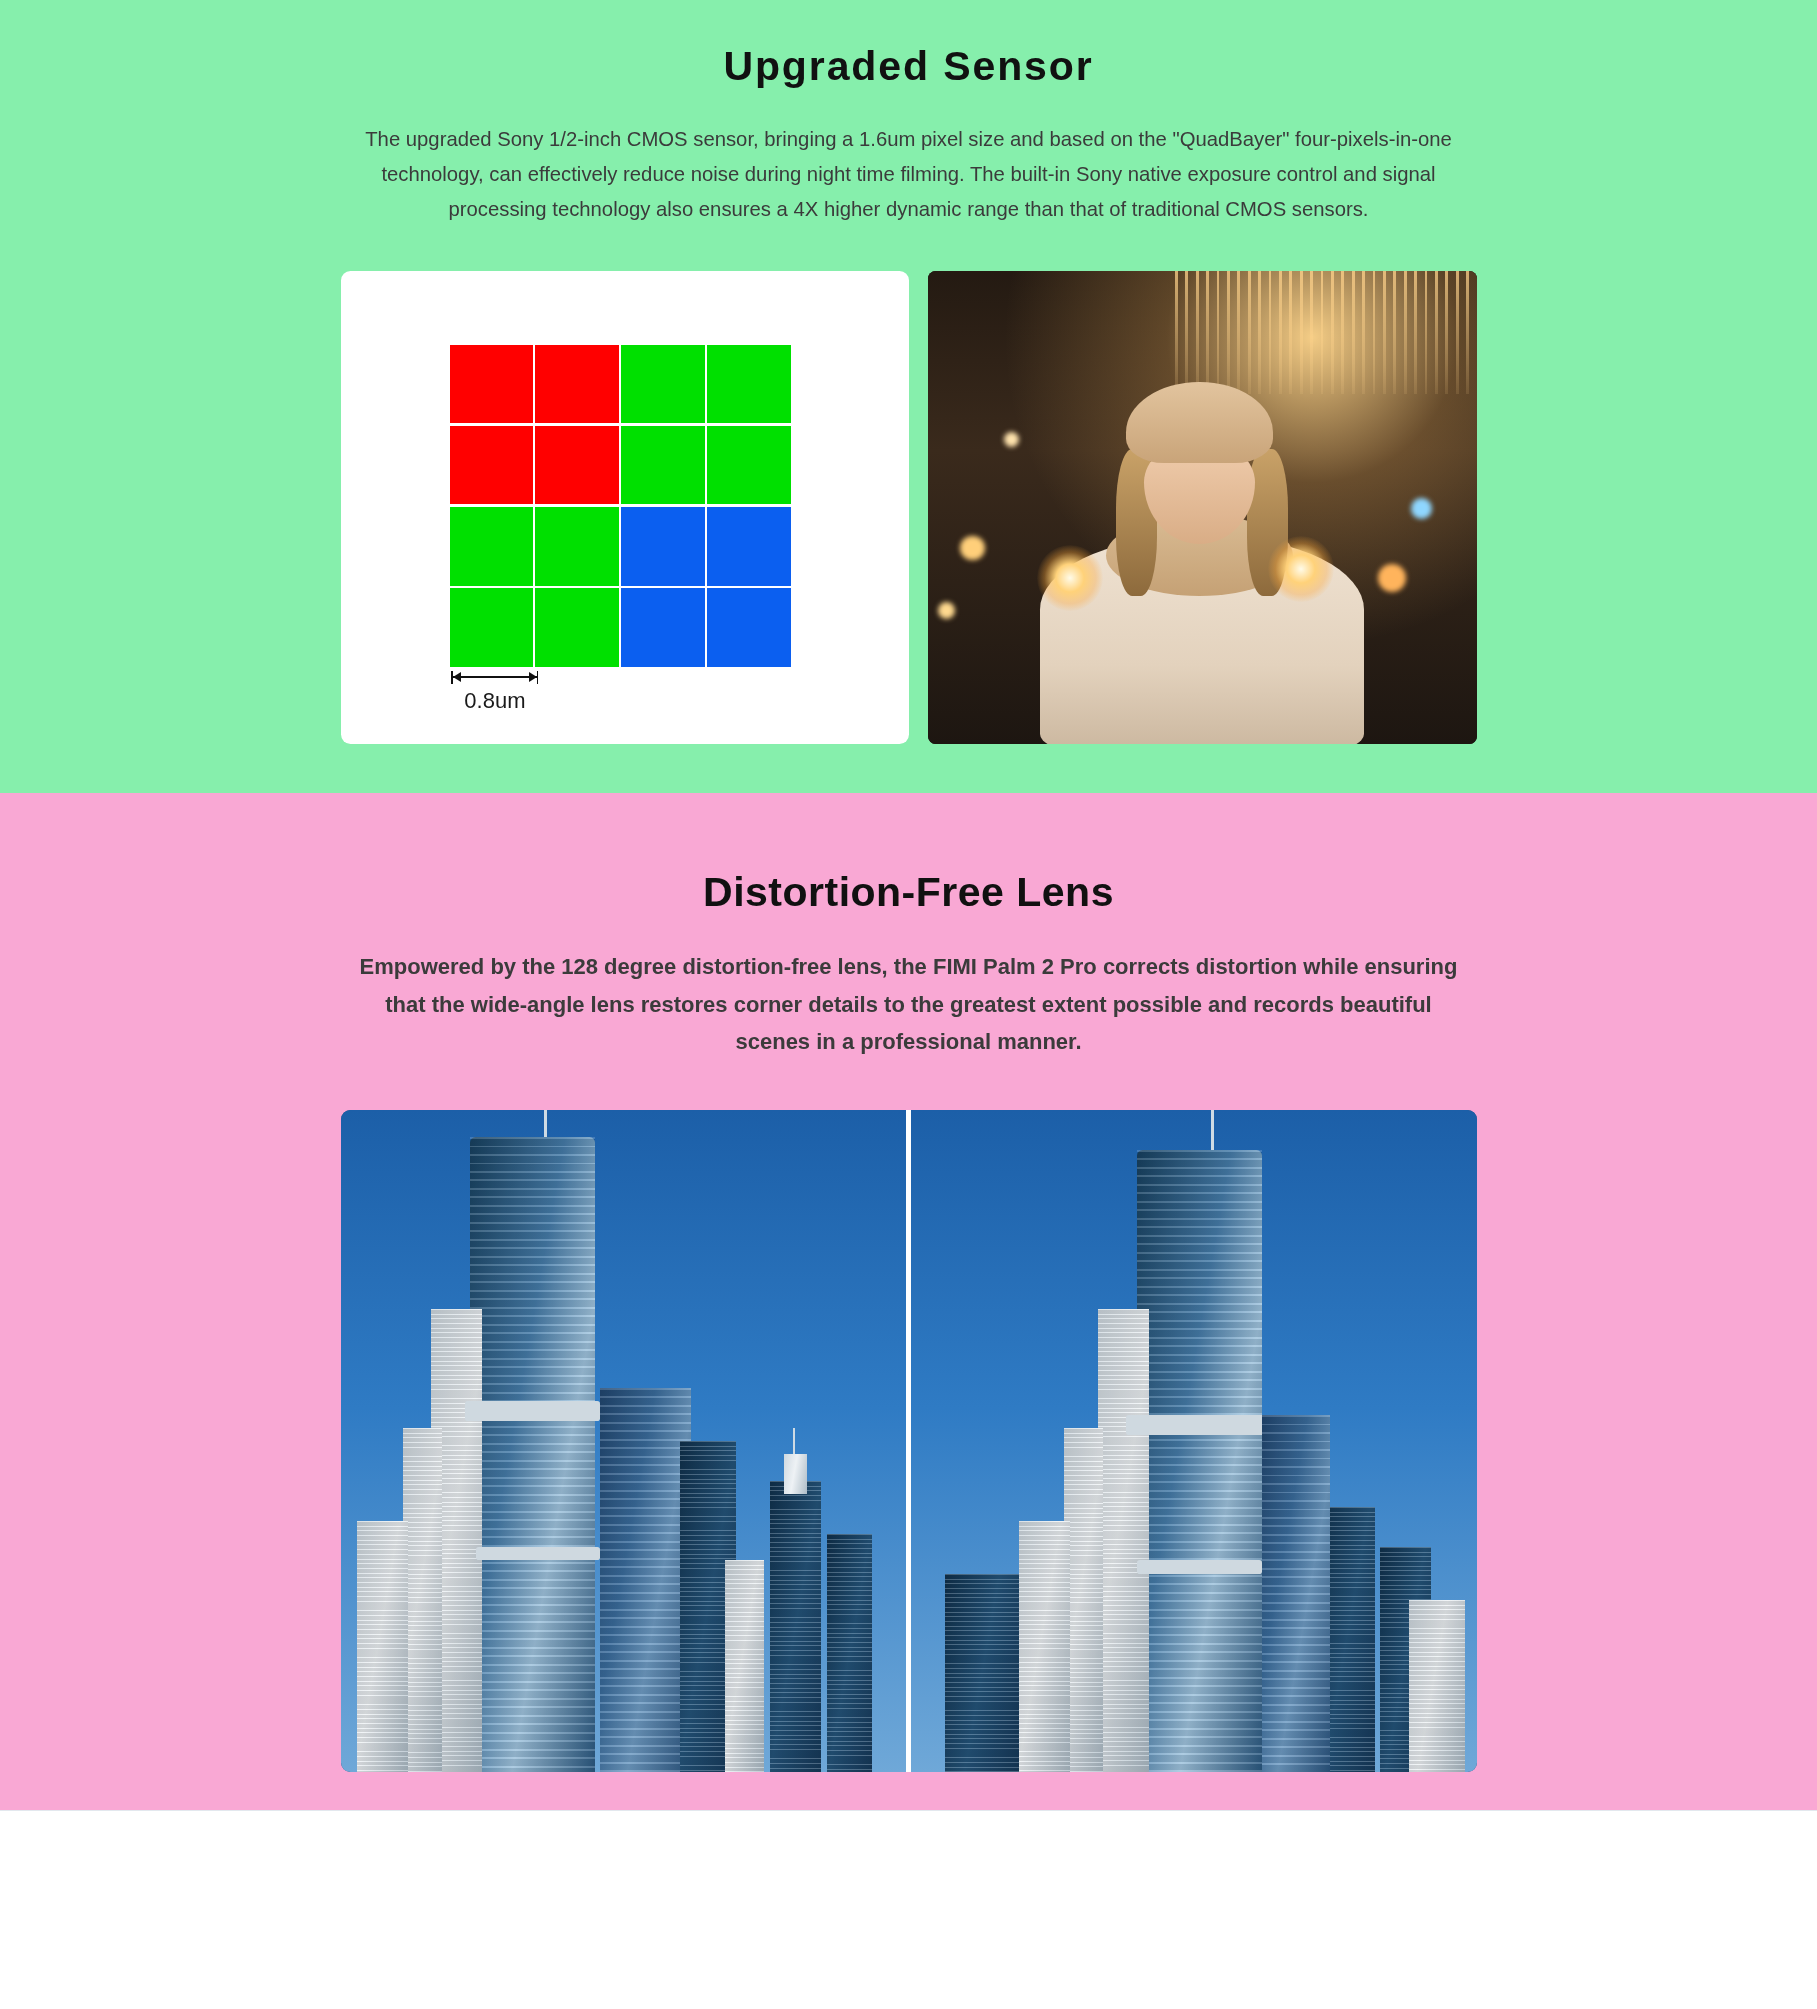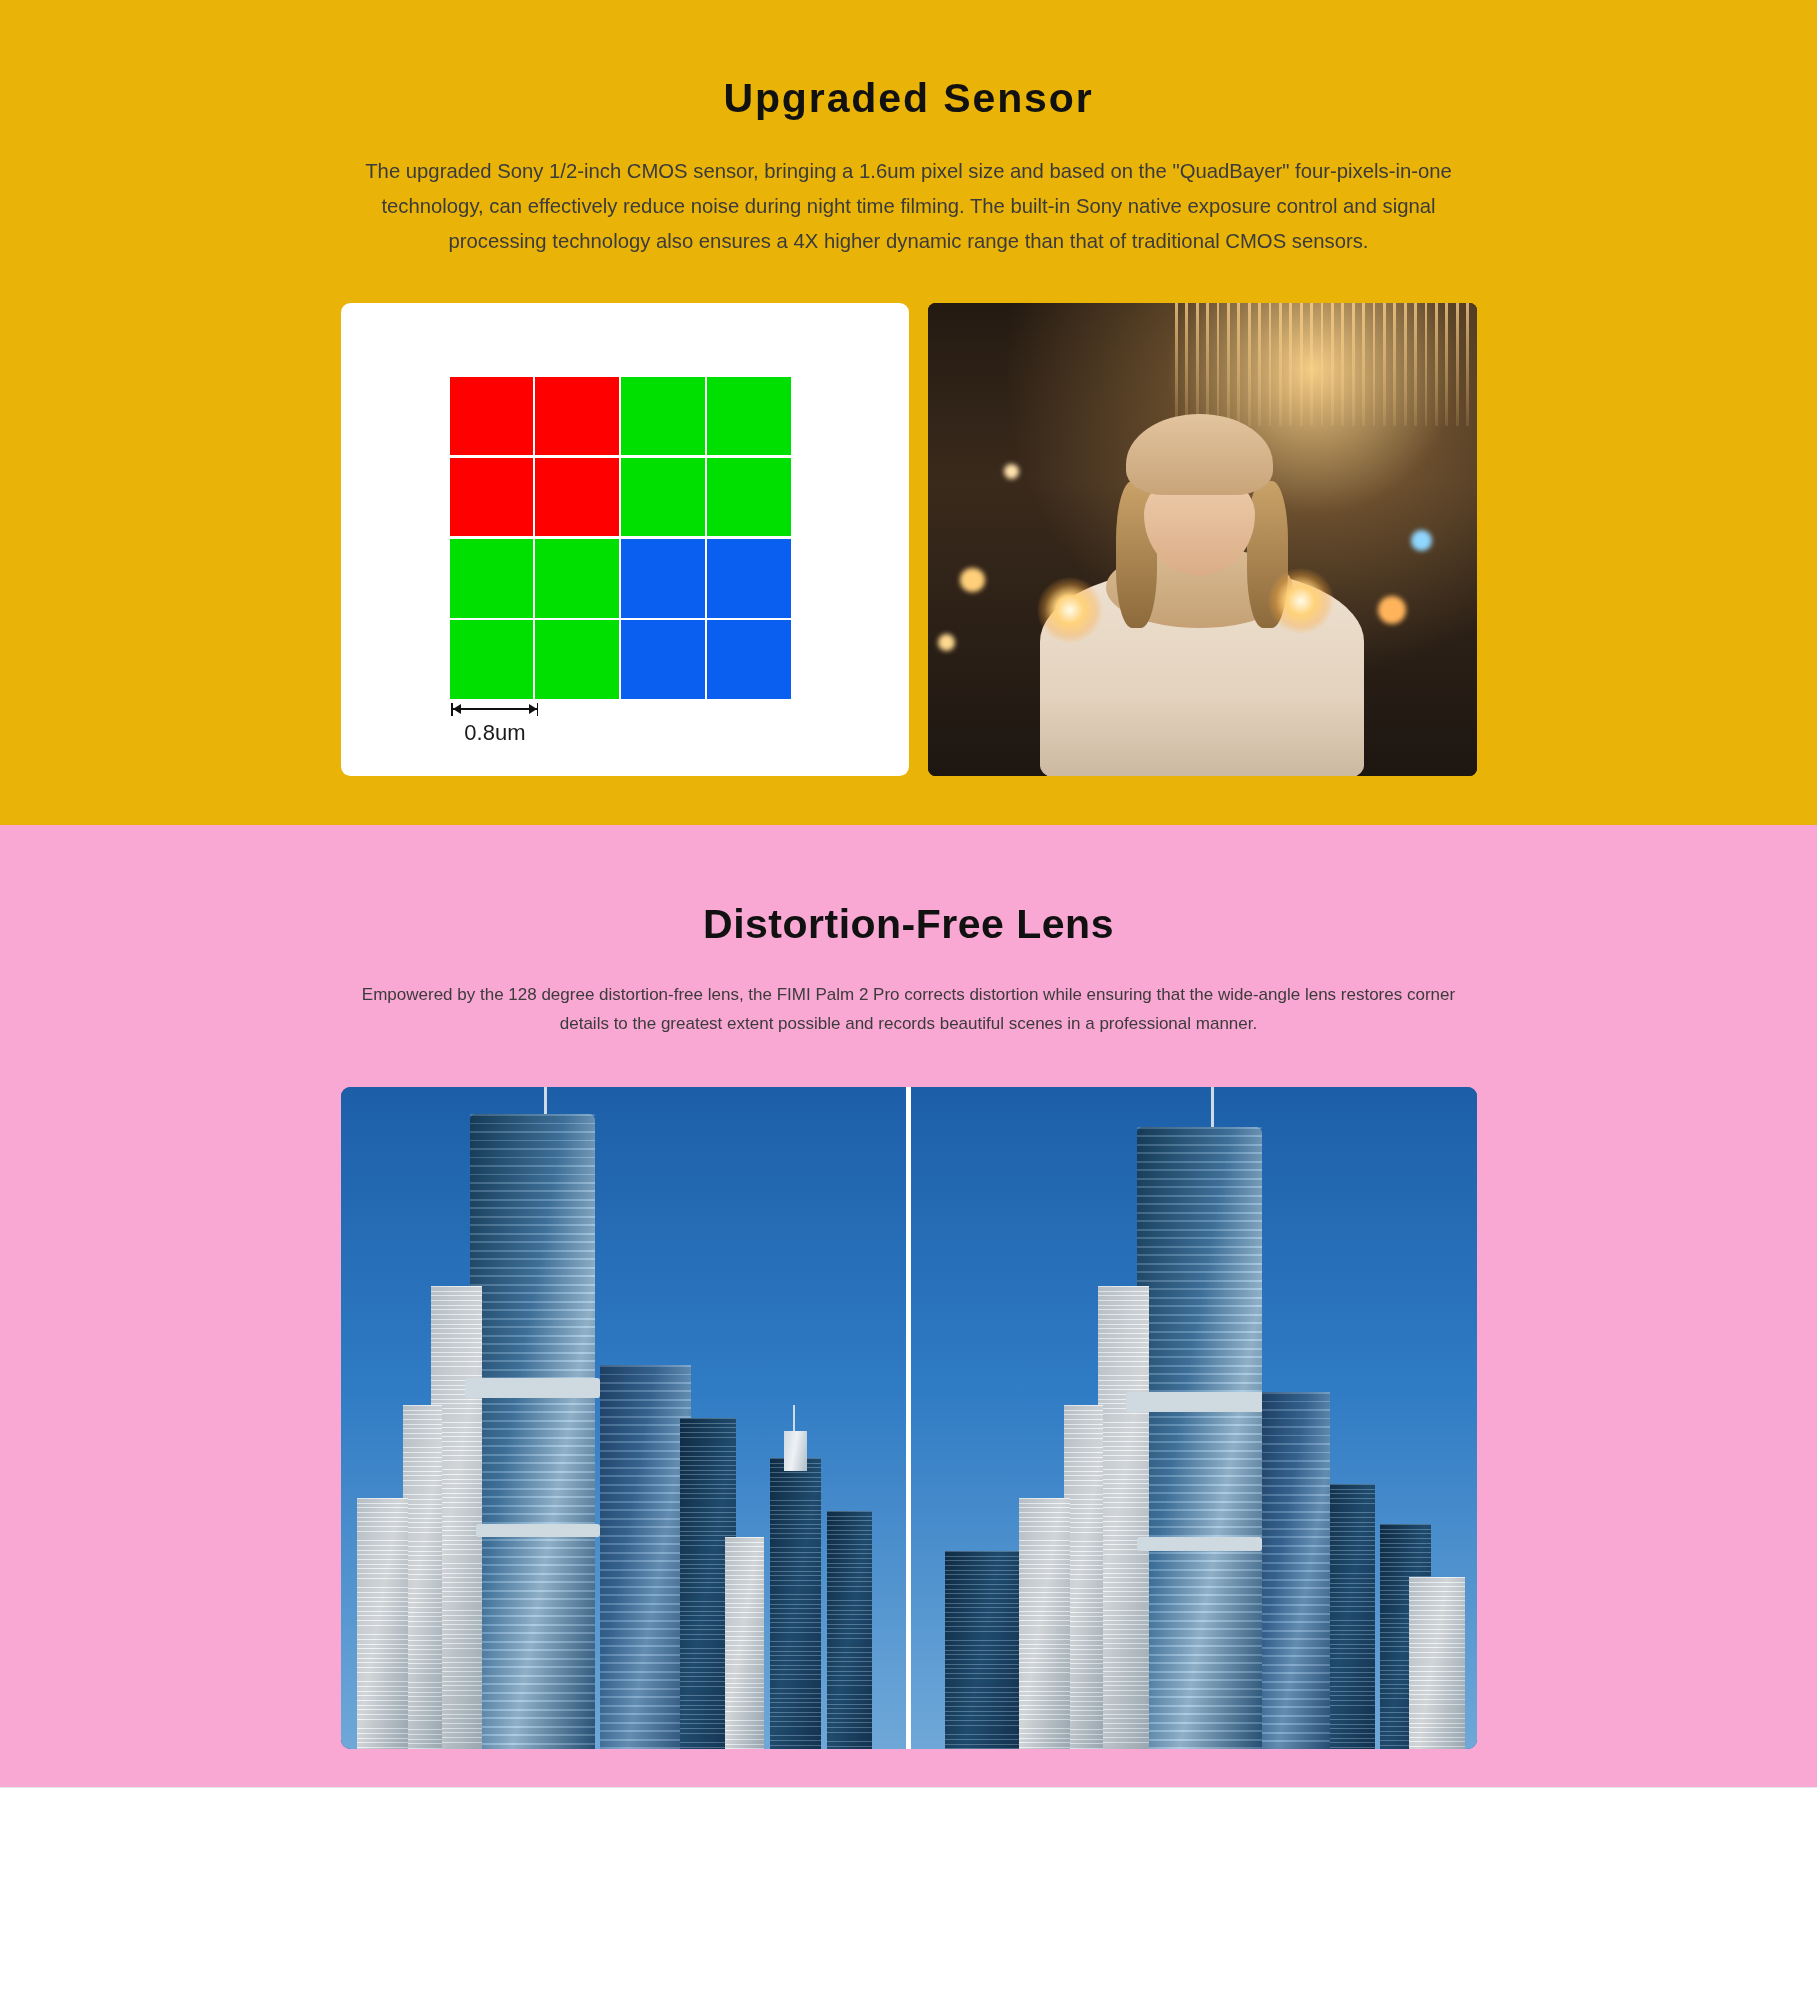--- a/index.html
+++ b/index.html
@@ -12,22 +12,22 @@
   .page {
     width: 1817px;
     min-height: 2009px;
     position: relative;
     overflow: hidden;
   }
 
   
   .section-sensor {
     width: 100%;
-    background: #eab308;
-    padding: 54px 0 49px 0;
+    background: #86efac;
+    padding: 22px 0 49px 0;
   }
   .section-lens {
     width: 100%;
     background: #f9a8d4;
     padding: 55px 0 38px 0;
   }
 
   .headline {
     text-align: center;
     font-size: 41px;
@@ -41,21 +41,22 @@
   .body-copy {
     width: 1117px;
     margin: 0 auto;
     text-align: center;
     font-size: 20.3px;
     line-height: 1.72;
     color: #3b3b3b;
   }
   .body-copy.lens {
     width: 1098px;
-    font-size: 17px;
+    font-size: 22px;
+    font-weight: bold;
   }
 
   
   .sensor-row {
     width: 1136px;
     margin: 44px auto 0 auto;
     display: flex;
     gap: 19px;
     align-items: center;
   }

